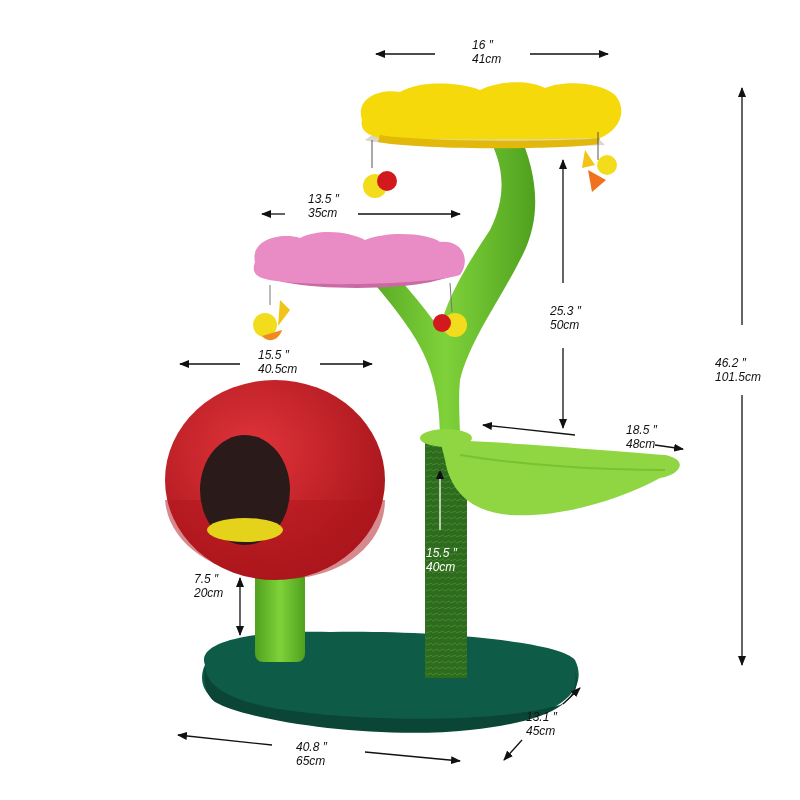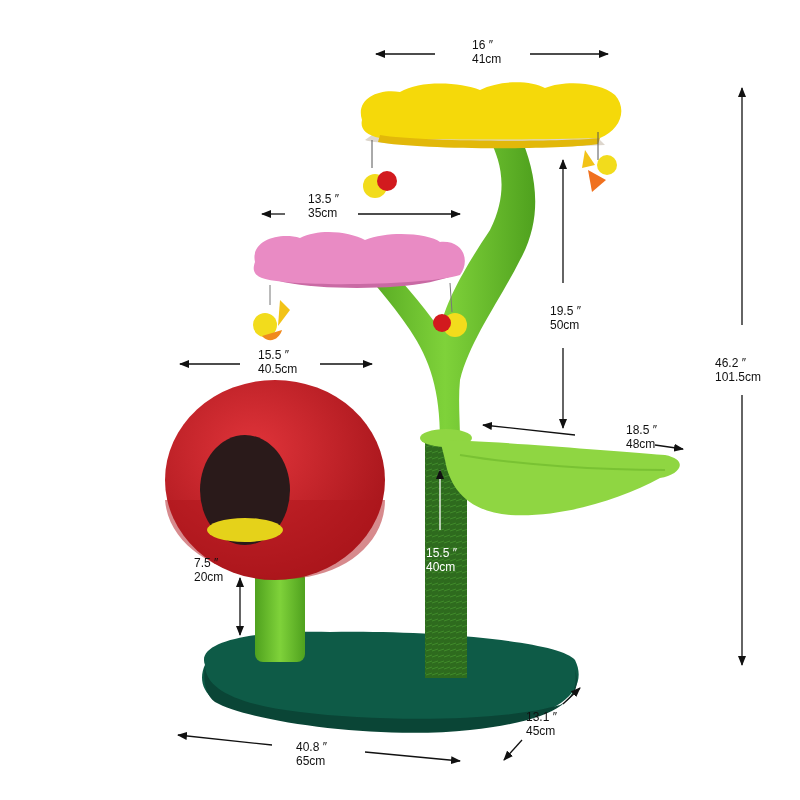--- a/index.html
+++ b/index.html
@@ -1,20 +1,20 @@
 <!DOCTYPE html>
 <html><head>
 <meta charset="utf-8">
 <style>
   html, body { margin: 0; padding: 0; background: #ffffff; }
   body { width: 800px; height: 800px; position: relative; overflow: hidden;
          font-family: "Liberation Sans", "DejaVu Sans", sans-serif; color: #111; }
   #scene { position: absolute; left: 0; top: 0; width: 800px; height: 800px; }
   .label { position: absolute; font-size: 12px; line-height: 14px; color: #111; white-space: nowrap; }
-  .label .l1, .label .l2 { display: block; }
+  .label .l1, .label .l2 { display: block; font-style: italic; }
 </style>
 </head>
 <body>
 
 <div id="scene">
 
   <svg width="800" height="800" viewBox="0 0 800 800" style="position:absolute;left:0;top:0">
     <defs>
       <marker id="ah" markerWidth="10" markerHeight="8" refX="9" refY="4" orient="auto" markerUnits="userSpaceOnUse">
         <path d="M0,0 L10,4 L0,8 z" fill="#111"></path>
@@ -116,40 +116,40 @@
 
   <div class="label" style="left:472px;top:38px">
     <span class="l1">16 ″</span>
     <span class="l2">41cm</span>
   </div>
   <div class="label" style="left:308px;top:192px">
     <span class="l1">13.5 ″</span>
     <span class="l2">35cm</span>
   </div>
   <div class="label" style="left:550px;top:304px">
-    <span class="l1">19.5 ″</span>
+    <span class="l1">25.3 ″</span>
     <span class="l2">50cm</span>
   </div>
   <div class="label" style="left:715px;top:356px">
     <span class="l1">46.2 ″</span>
     <span class="l2">101.5cm</span>
   </div>
   <div class="label" style="left:258px;top:348px">
     <span class="l1">15.5 ″</span>
     <span class="l2">40.5cm</span>
   </div>
   <div class="label" style="left:626px;top:423px">
     <span class="l1">18.5 ″</span>
     <span class="l2">48cm</span>
   </div>
   <div class="label" style="left:426px;top:546px;color:#fff">
     <span class="l1">15.5 ″</span>
     <span class="l2">40cm</span>
   </div>
-  <div class="label" style="left:194px;top:556px">
+  <div class="label" style="left:194px;top:572px">
     <span class="l1">7.5 ″</span>
     <span class="l2">20cm</span>
   </div>
   <div class="label" style="left:296px;top:740px">
     <span class="l1">40.8 ″</span>
     <span class="l2">65cm</span>
   </div>
   <div class="label" style="left:526px;top:710px">
     <span class="l1">13.1 ″</span>
     <span class="l2">45cm</span>

